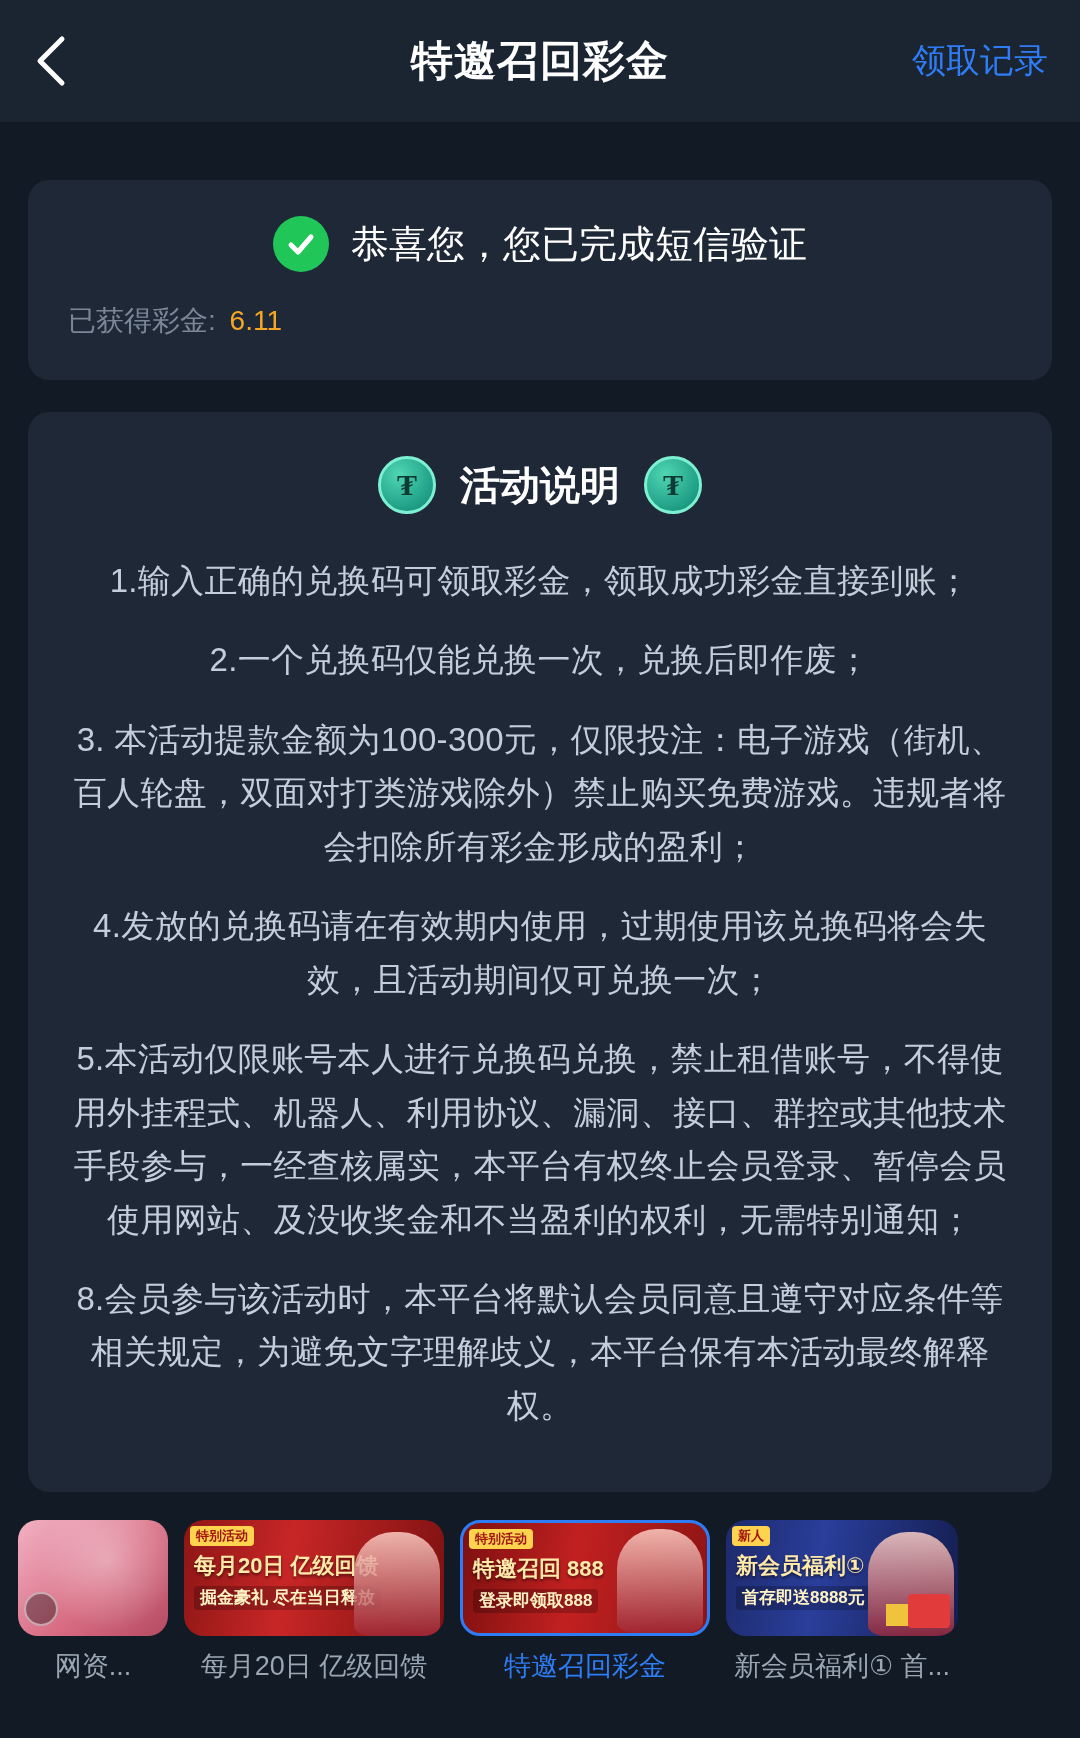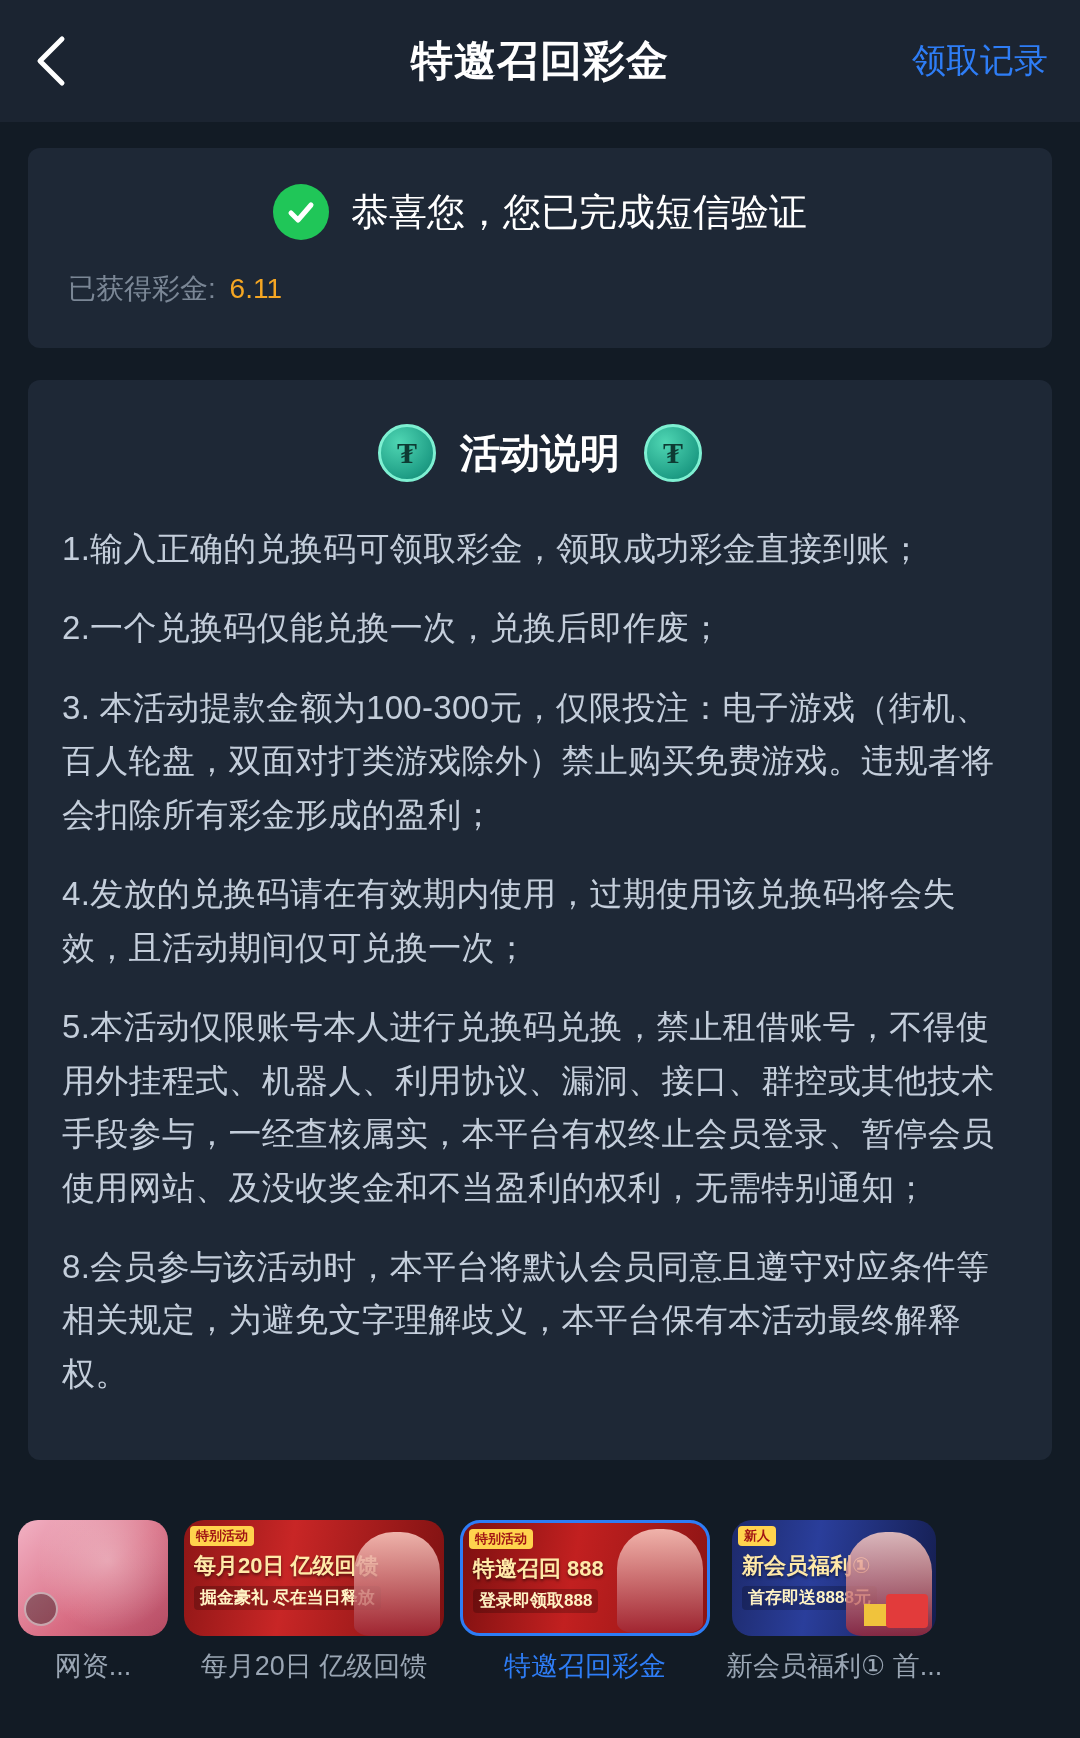--- a/index.html
+++ b/index.html
@@ -51,22 +51,23 @@
     z-index: 2;
     font-weight: 400;
   }
 
   
   .page {
     padding: 26px 28px 0 28px;
   }
   .card {
     background: #1e2836;
-    border-radius: 12px;
+    border-radius: 21px;
     width: 100%;
+    margin-top: 32px;
   }
   .card-success {
     padding: 36px 40px 40px 40px;
     margin-bottom: 32px;
   }
   .success-row {
     display: flex;
     align-items: center;
     justify-content: center;
     gap: 22px;
@@ -125,20 +126,21 @@
     font-size: 40px;
     font-weight: 700;
     color: #ffffff;
   }
   .rule-item {
     font-size: 33px;
     line-height: 1.62;
     color: #c4cedb;
     margin-bottom: 26px;
     letter-spacing: 0.3px;
+    text-align: center;
   }
   .rule-item:last-child { margin-bottom: 0; }
 
   
   .bottom-strip {
     position: absolute;
     left: 0; right: 0; bottom: 0;
     height: 228px;
     background: #121b25;
     display: flex;
@@ -173,21 +175,21 @@
     max-width: 100%;
     text-align: center;
   }
   .banner-cell.active .banner-thumb { border: 3px solid #2e7df6; }
   .banner-cell.active .banner-caption { color: #2e7df6; }
 
   
   .bn1 { width: 150px; background: linear-gradient(135deg,#f0a6bb,#d7687f 55%,#b44a62); }
   .bn2 { width: 260px; background: linear-gradient(100deg,#8e1616,#c82626 40%,#7d1111); }
   .bn3 { width: 250px; background: linear-gradient(100deg,#7d1010,#c22020 45%,#8c1414); }
-  .bn4 { width: 204px; background: linear-gradient(100deg,#1d2a6b,#2a3e9b 40%,#141d4e); }
+  .bn4 { width: 232px; background: linear-gradient(100deg,#1d2a6b,#2a3e9b 40%,#141d4e); }
 
   .bn-tag {
     position: absolute;
     top: 6px; left: 6px;
     background: #ffd34d;
     color: #a11414;
     font-size: 13px;
     font-weight: 700;
     padding: 2px 6px;
     border-radius: 4px;

